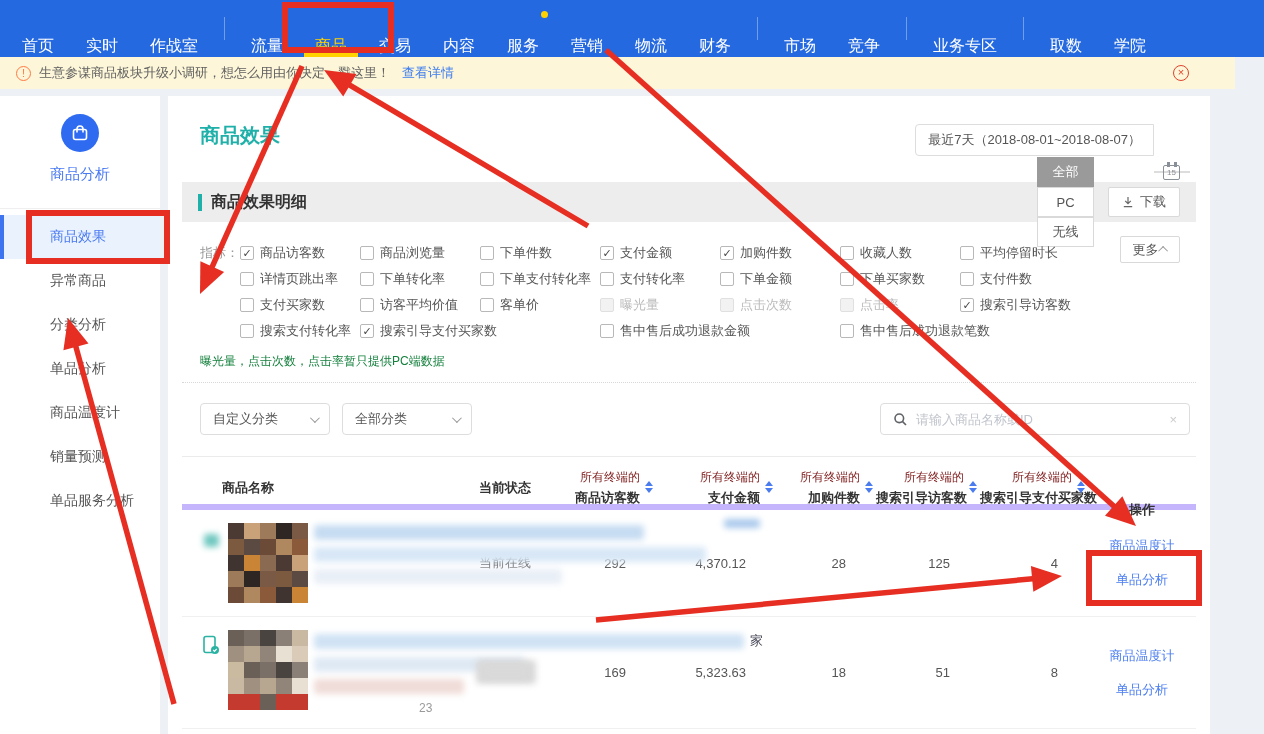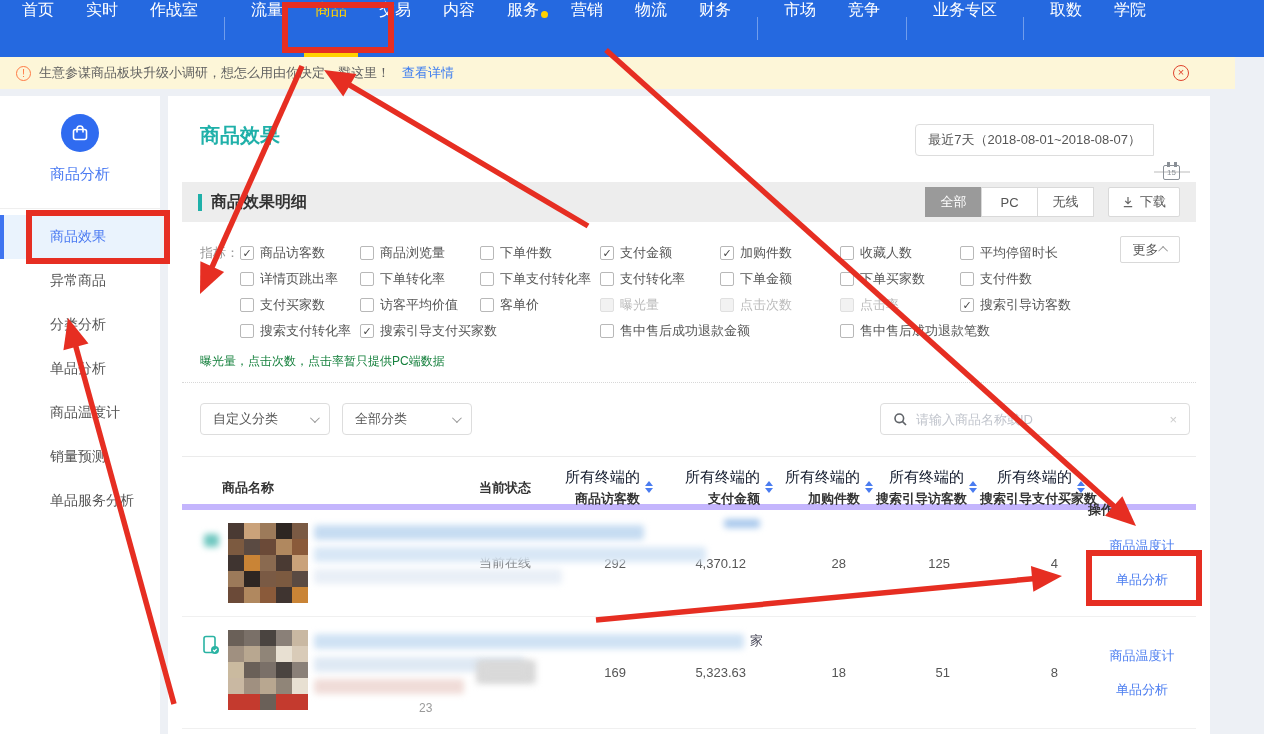--- a/index.html
+++ b/index.html
@@ -1,21 +1,21 @@
 <!DOCTYPE html>
 <html><head>
 <meta charset="utf-8">
 <style>
   * { box-sizing: border-box; margin:0; padding:0; }
   html,body { width:1264px; height:734px; overflow:hidden; }
   body { position:relative; background:#edf0f5; font-family:"Liberation Sans","DejaVu Sans",sans-serif; color:#333; }
 
   
   .topnav { height:57px; background:#2569e0; display:flex; align-items:stretch; padding-left:6px; position:relative; z-index:5; }
-  .nav-item { position:relative; display:flex; align-items:flex-start; padding:0 16px; color:#fff; font-size:16px; cursor:pointer; white-space:nowrap; }
+  .nav-item { position:relative; display:flex; align-items:flex-end; padding:0 16px; color:#fff; font-size:16px; cursor:pointer; white-space:nowrap; }
   .nav-item.active { color:#ffd200; }
   .nav-item.active::after { content:""; position:absolute; left:5px; right:5px; bottom:0; height:4px; background:#ffd200; }
   .nav-divider { width:1px; background:rgba(255,255,255,.35); margin:17px 10px; }
   .nav-dot { position:absolute; top:11px; right:7px; width:7px; height:7px; border-radius:50%; background:#ffd200; }
   .nav-anno { position:absolute; left:-17px; top:2px; width:112px; height:51px; border:6px solid #e62e22; z-index:60; pointer-events:none; }
 
   
   .notice { height:32px; background:#fdf6d8; margin-right:29px; display:flex; align-items:center; padding:0 16px; font-size:13px; color:#5f5f5f; position:relative; }
   .notice-icon { width:15px; height:15px; border:1px solid #ff7a45; border-radius:50%; color:#ff7a45; font-size:11px; line-height:13px; text-align:center; margin-right:8px; flex:none; }
   .notice-link { color:#3f7ef0; margin-left:12px; cursor:pointer; }
@@ -44,21 +44,21 @@
   .date-cal { width:36px; border:1px solid #ddd; border-left:none; border-radius:0 4px 4px 0; display:flex; align-items:center; justify-content:center; cursor:pointer; background:#0f172a;margin-top:47px; }
   .cal { position:relative; width:17px; height:15px; border:1px solid #8a9097; border-radius:2px; display:block; }
   .cal i { position:absolute; top:-4px; left:3px; width:3px; height:5px; background:#8a9097; box-shadow:7px 0 0 #8a9097; }
   .cal b { display:block; font-size:8px; line-height:14px; text-align:center; color:#8a9097; font-weight:normal; }
 
   
   .strip { margin:0 14px; height:40px; background:#ededed; display:flex; align-items:center; padding:0 16px; }
   .strip-title { display:flex; align-items:center; font-size:16px; font-weight:bold; color:#333; }
   .strip-bar { width:4px; height:17px; background:#1fb0a9; margin-right:9px; }
   .strip-right { margin-left:auto; display:flex; align-items:center; }
-  .seg { display:flex; }
+  .seg { display:flex;flex-direction:column; }
   .seg-tab { min-width:57px; height:30px; display:flex; align-items:center; justify-content:center; background:#fff; border:1px solid #d9d9d9; font-size:13px; color:#555; margin-left:-1px; cursor:pointer; }
   .seg-tab.active { background:#9a9a9a; border-color:#9a9a9a; color:#fff; }
   .dl-btn { margin-left:14px; height:30px; padding:0 13px; border:1px solid #d9d9d9; background:#fff; display:flex; align-items:center; gap:6px; font-size:13px; color:#555; border-radius:2px; cursor:pointer; }
 
   
   .filters { position:relative; padding:18px 0 0 32px; display:flex; }
   .f-label { font-size:13px; color:#999; width:40px; line-height:26px; flex:none; }
   .f-grid { display:grid; grid-template-columns:repeat(7,120px); }
   .cb { display:flex; align-items:center; height:26px; font-size:13px; color:#555; cursor:pointer; white-space:nowrap; }
   .cb .box { width:14px; height:14px; border:1px solid #b8b8b8; border-radius:2px; margin-right:6px; background:#fff; font-size:11px; line-height:12px; text-align:center; color:#444; flex:none; }
@@ -82,27 +82,27 @@
   .search-clear { color:#ccc; font-size:13px; cursor:pointer; }
 
   
   .table { margin:21px 14px 0; }
   .thead, .trow { display:grid; grid-template-columns:262px 86px 108px 120px 100px 104px 108px 108px; padding-left:18px; }
   .thead { height:54px; align-items:center; border-top:1px solid #ebebeb; border-bottom:6px solid #c4b5fd; }
   .th { font-size:13px; color:#333; font-weight:bold; }
   .th-name { padding-left:22px; }
   .th-status { text-align:center; }
   .th-num { position:relative; text-align:right; padding-right:16px; }
-  .th-prefix { display:block; color:#0f172a; font-weight:normal; font-size:15px; }
+  .th-prefix { display:block; color:#7f1d1d; font-weight:normal; font-size:12px; }
   .th-main { display:block; font-weight:bold; font-size:13px; color:#333; margin-top:3px; white-space:nowrap; }
   .sorter { position:absolute; right:3px; top:50%; margin-top:-7px; display:flex; flex-direction:column; gap:2px; }
   .sorter i { width:0; height:0; border-left:4px solid transparent; border-right:4px solid transparent; display:block; }
   .sorter .up { border-bottom:5px solid #4a7cf0; }
   .sorter .dn { border-top:5px solid #4a7cf0; }
-  .th-ops { text-align:left;margin-top:44px; }
+  .th-ops { text-align:center;margin-top:44px; }
 
   .trow { align-items:center; border-bottom:1px solid #f0f0f0; }
   .cell-num { text-align:right; padding-right:30px; font-size:13px; color:#555; }
   .cell-status { text-align:center; font-size:13px; color:#555; }
   .cell-ops { display:flex; flex-direction:column; align-items:center; gap:16px; }
   .op-link { color:#4a7cf0; font-size:13px; cursor:pointer; position:relative; white-space:nowrap; }
   .op-anno { position:absolute; left:-30px; top:-21px; width:116px; height:56px; border:6px solid #e62e22; z-index:60; pointer-events:none; }
 
   .prod { display:flex; align-items:flex-start; gap:6px; padding:13px 0; position:relative; }
   .prod-icon { width:22px; margin-top:5px; flex:none; display:flex; justify-content:center; }

